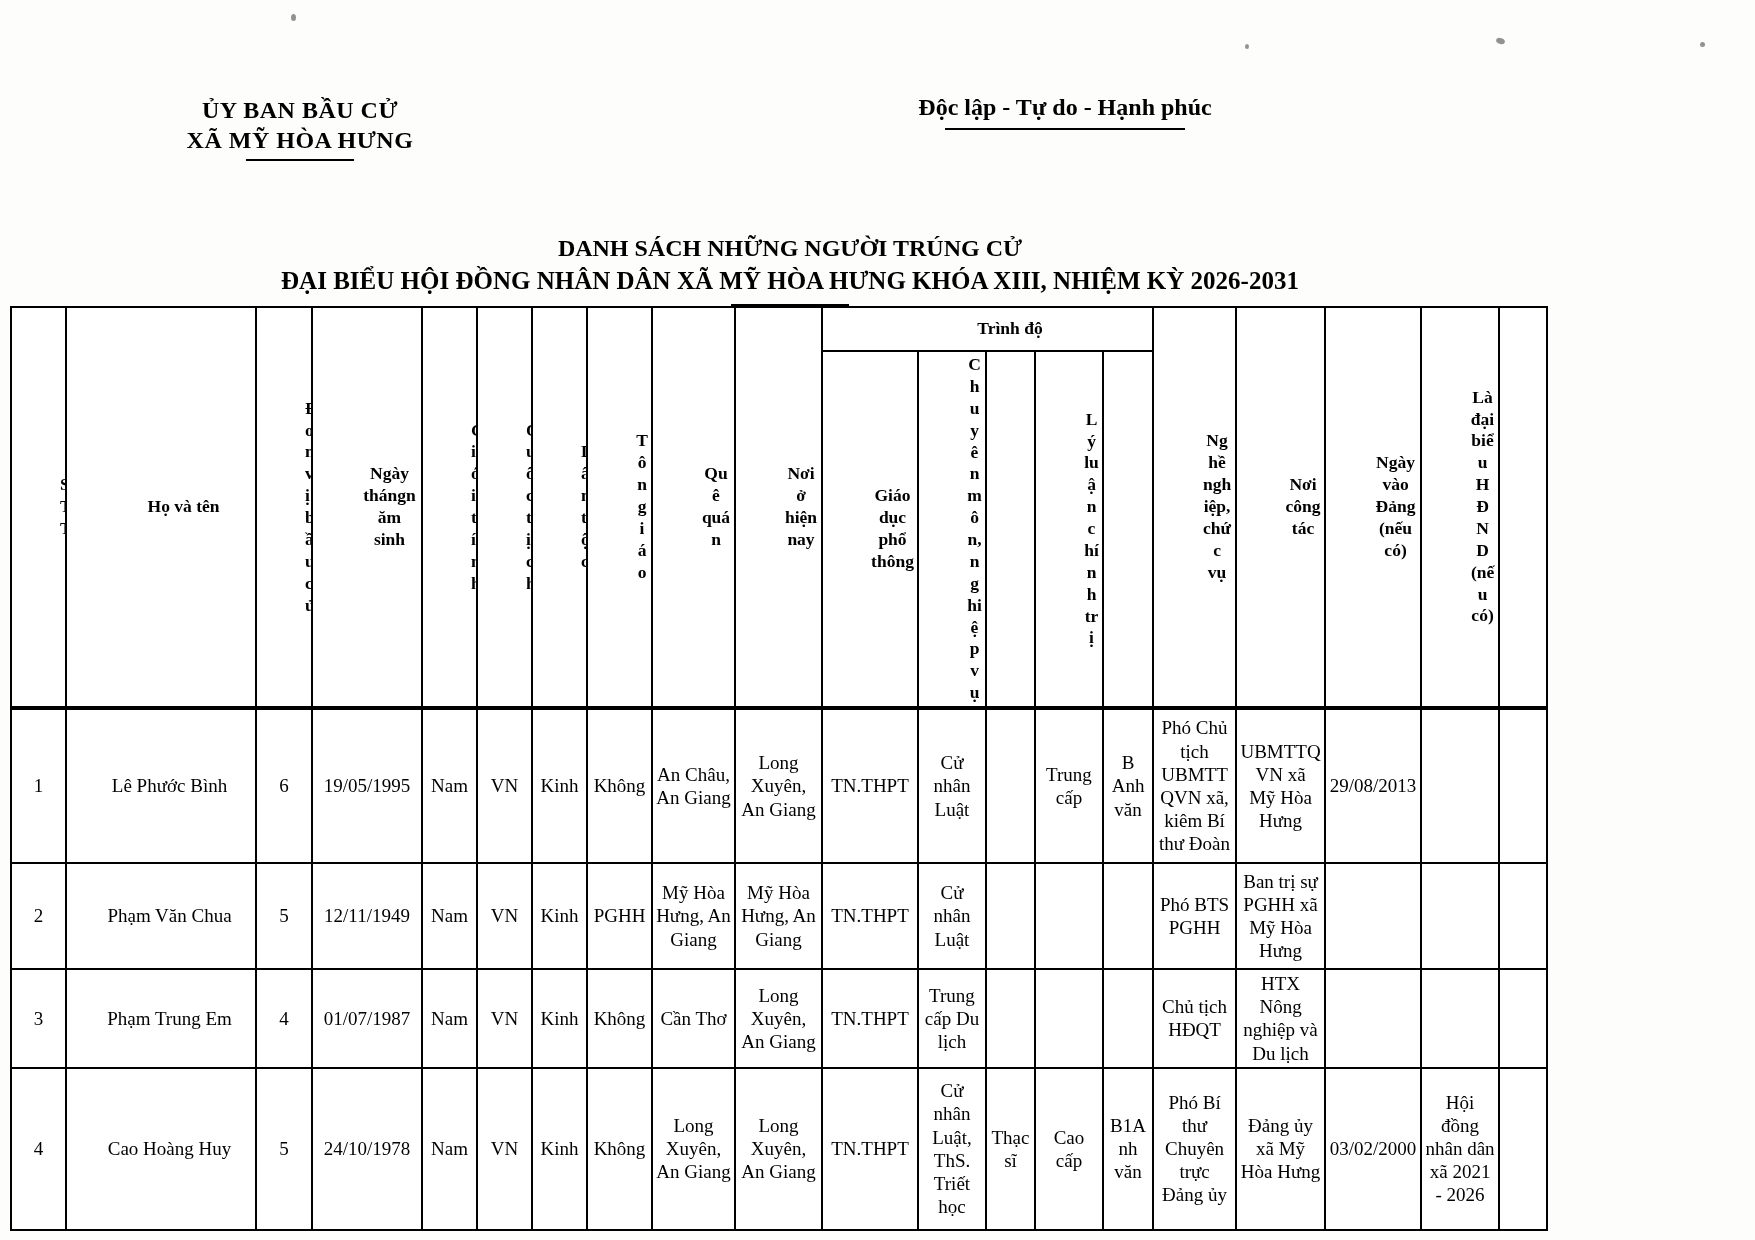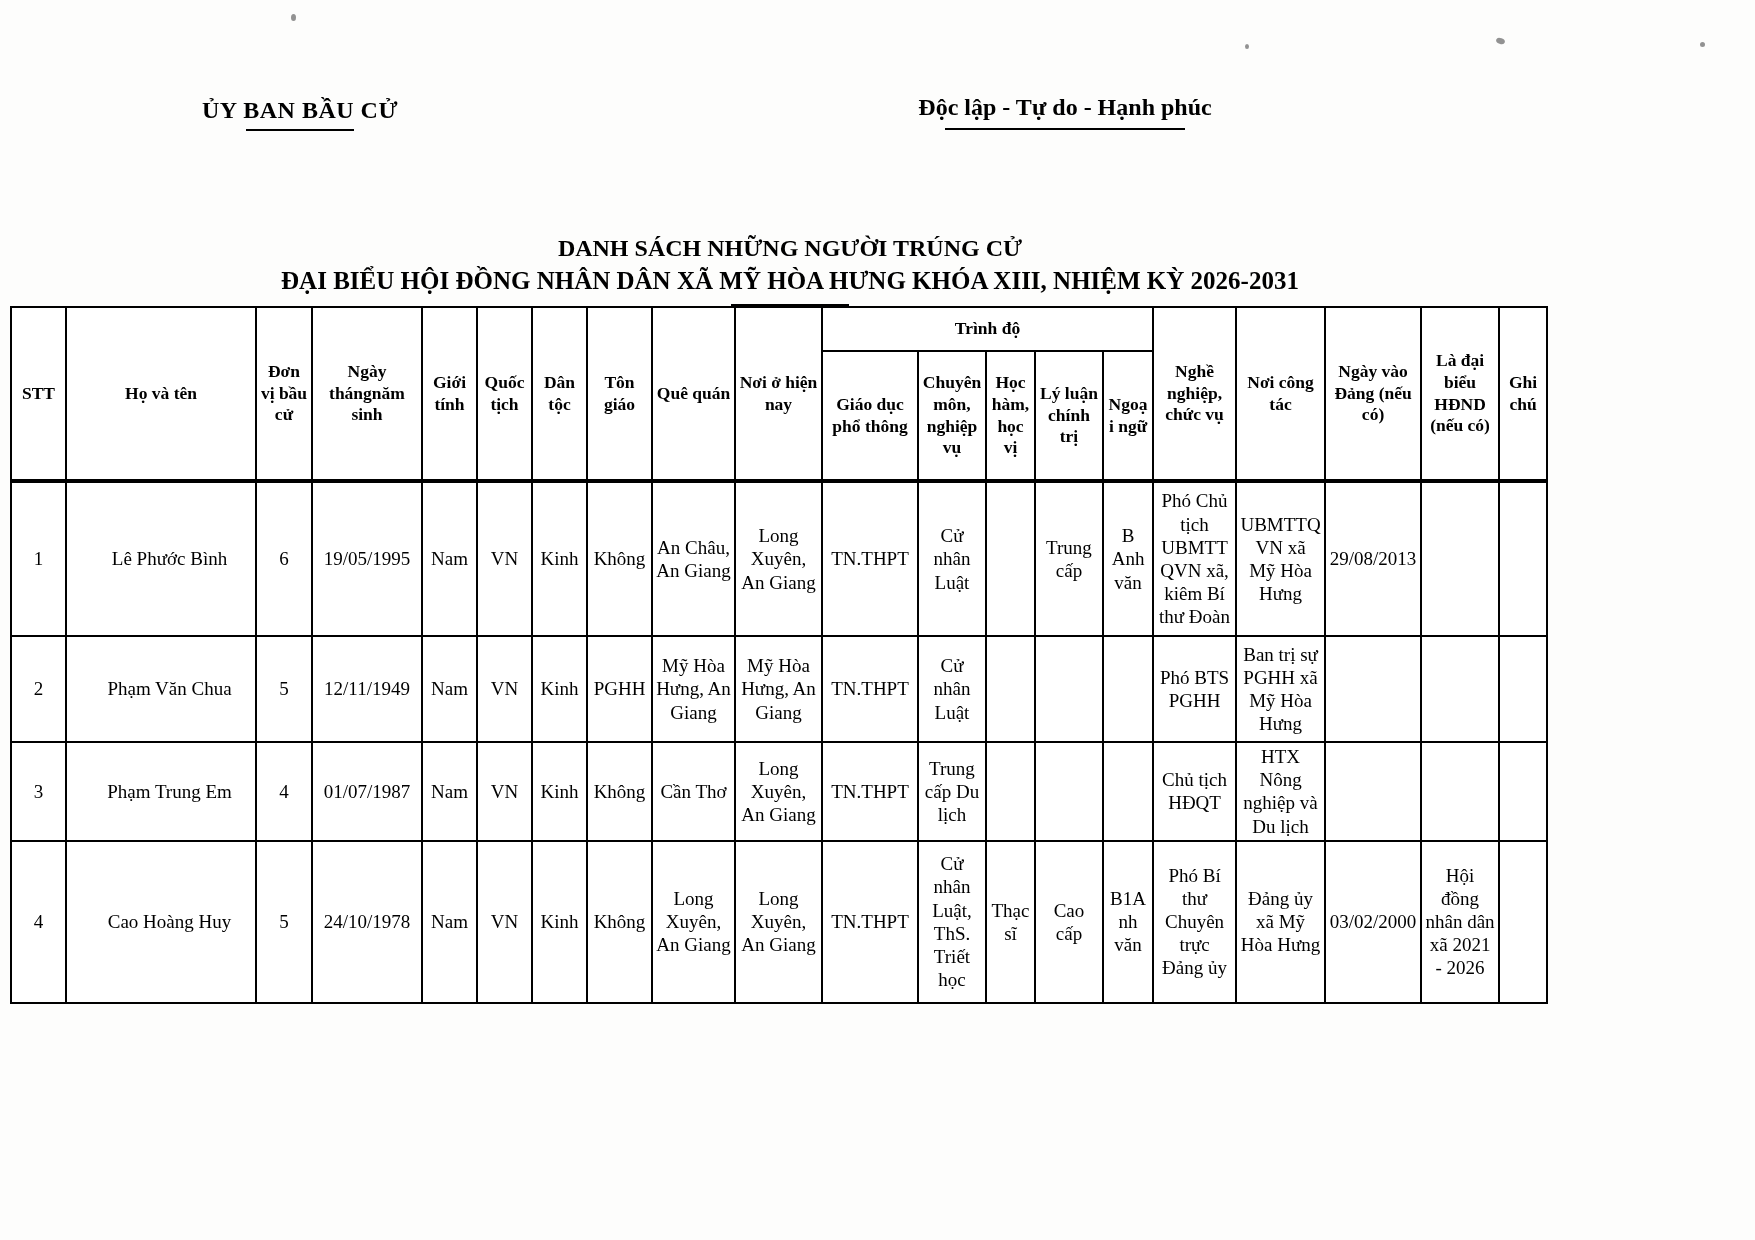--- a/index.html
+++ b/index.html
@@ -86,20 +86,21 @@
     padding: 2px 3px;
     text-align: center;
     vertical-align: middle;
     overflow: hidden;
     word-wrap: break-word;
   }
   table.results thead th {
     font-weight: bold;
     font-size: 17.5px;
     line-height: 1.25;
+    padding-left: 48px;
   }
   table.results thead tr.group-row { height: 44px; }
   table.results thead tr.subhead-row { height: 130px; }
   table.results thead th.group-cell { border-bottom-width: 2.5px; }
 
   table.results tbody td {
     font-size: 19px;
     line-height: 1.22;
   }
   table.results tbody tr:first-child td { border-top-width: 4px; }
@@ -124,20 +125,21 @@
 </head>
 <body>
 
 <div class="speck a"></div>
 <div class="speck b"></div>
 <div class="speck c"></div>
 <div class="speck d"></div>
 
 <div class="letterhead-left">
   <div class="line1">ỦY BAN BẦU CỬ</div>
+  <div class="line2">XÃ MỸ HÒA HƯNG</div>
   <div class="rule"></div>
 </div>
 
 <div class="letterhead-right">
   <div class="line2">Độc lập - Tự do - Hạnh phúc</div>
   <div class="rule"></div>
 </div>
 
 <div class="doc-title">
   <div class="line1">DANH SÁCH NHỮNG NGƯỜI TRÚNG CỬ</div>

